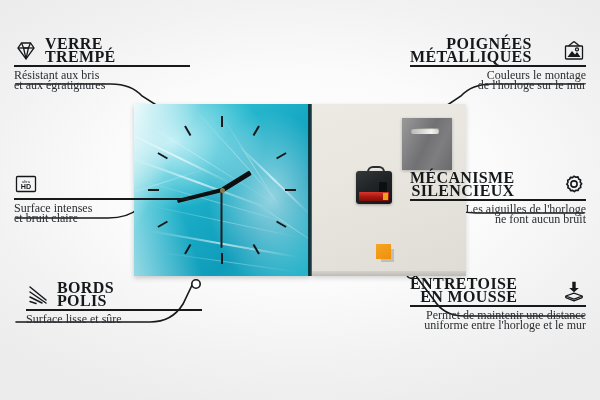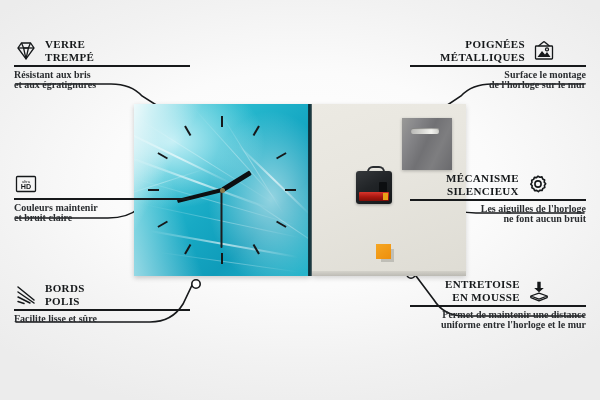--- a/index.html
+++ b/index.html
@@ -209,59 +209,58 @@
     width: 176px;
   }
   .feature-head {
     display: flex;
     align-items: center;
     gap: 7px;
     padding-bottom: 2px;
   }
   .feature.right .feature-head {
     flex-direction: row-reverse;
-    justify-content: center;
+    justify-content: space-between;
   }
   .feature-title {
     font-family: "Liberation Serif", serif;
     font-weight: bold;
-    font-size: 11px;
+    font-size: 16px;
     line-height: 12.5px;
     letter-spacing: .35px;
     color: #15181a;
     text-transform: uppercase;
   }
   .feature.right .feature-title { text-align: right; }
   .rule {
     height: 1.5px;
     background: #17191b;
     width: 100%;
   }
   .feature-desc {
     font-family: "Liberation Serif", serif;
-    font-size: 10px;
+    font-size: 12px;
     line-height: 10.5px;
     color: #2a2d30;
     padding-top: 3px;
-    font-weight: bold;
   }
   .feature.right .feature-desc { text-align: right; }
 
   .ficon {
     flex: 0 0 auto;
     width: 24px; height: 24px;
     display: block;
     color: #15181a;
   }
   .ficon svg { display: block; width: 24px; height: 24px; }
 
   
   #f-verre      { left: 14px;  top: 38px;  }
   #f-impression { left: 14px;  top: 172px; }
-  #f-bords      { left: 14px;  top: 282px; }
+  #f-bords      { left: 26px;  top: 282px; }
   #f-poignees   { left: 410px; top: 38px;  }
   #f-mecanisme  { left: 410px; top: 172px; }
   #f-entretoise { left: 410px; top: 278px; }
 </style>
 </head>
 <body>
 
 <div id="infographic">
 
   <svg id="connectors" viewBox="0 0 600 400" width="600" height="400">
@@ -375,21 +374,21 @@
       <span class="ficon">
         <svg viewBox="0 0 24 24" fill="none" stroke="currentColor" stroke-width="1.3">
           <rect x="2.5" y="4.5" width="19" height="15" rx="1"></rect>
           <text x="12" y="11" text-anchor="middle" font-family="Liberation Sans, sans-serif" font-size="4.2" fill="currentColor" stroke="none">ultra</text>
           <text x="12" y="17.4" text-anchor="middle" font-family="Liberation Sans, sans-serif" font-size="7.2" font-weight="bold" fill="currentColor" stroke="none">HD</text>
         </svg>
       </span>
     </div>
     <div class="rule"></div>
     <div class="feature-desc">
-      <span>Couleurs maintenir</span><br>
+      <span>Surface intenses</span><br>
       <span>et bruit claire</span>
     </div>
   </div>
 
   <div class="feature left" id="f-bords">
     <div class="feature-head">
       <span class="ficon">
         <svg viewBox="0 0 24 24" fill="none" stroke="currentColor" stroke-width="1.5" stroke-linecap="round">
           <path d="M4 4 L20 17"></path>
           <path d="M4 9 L20 20"></path>
@@ -397,21 +396,21 @@
           <path d="M4 18.5 L10 20.5"></path>
         </svg>
       </span>
       <span class="feature-title">
         <span>BORDS</span><br>
         <span>POLIS</span>
       </span>
     </div>
     <div class="rule"></div>
     <div class="feature-desc">
-      <span>Facilite lisse et sûre</span>
+      <span>Surface lisse et sûre</span>
     </div>
   </div>
 
   <div class="feature right" id="f-poignees">
     <div class="feature-head">
       <span class="ficon">
         <svg viewBox="0 0 24 24" fill="none" stroke="currentColor" stroke-width="1.3">
           <path d="M12 2.5 L6.5 7"></path>
             <path d="M12 2.5 L17.5 7"></path>
           <rect x="3.5" y="7" width="17" height="13" rx="0.8"></rect>
@@ -419,21 +418,21 @@
           <circle cx="15" cy="10.4" r="1.5"></circle>
         </svg>
       </span>
       <span class="feature-title">
         <span>POIGNÉES</span><br>
         <span>MÉTALLIQUES</span>
       </span>
     </div>
     <div class="rule"></div>
     <div class="feature-desc">
-      <span>Surface le montage</span><br>
+      <span>Couleurs le montage</span><br>
       <span>de l'horloge sur le mur</span>
     </div>
   </div>
 
   <div class="feature right" id="f-mecanisme">
     <div class="feature-head">
       <span class="ficon">
         <svg viewBox="0 0 24 24" fill="none" stroke="currentColor" stroke-width="1.6" stroke-linejoin="round">
           <path d="M12 3.2 L13.9 4.3 L16 3.9 L16.7 6 L18.6 7 L18.2 9.1 L19.7 10.7 L18.4 12.4
                    L18.8 14.5 L16.9 15.4 L16.1 17.4 L14 17.2 L12.4 18.6 L10.7 17.4 L8.6 17.6

